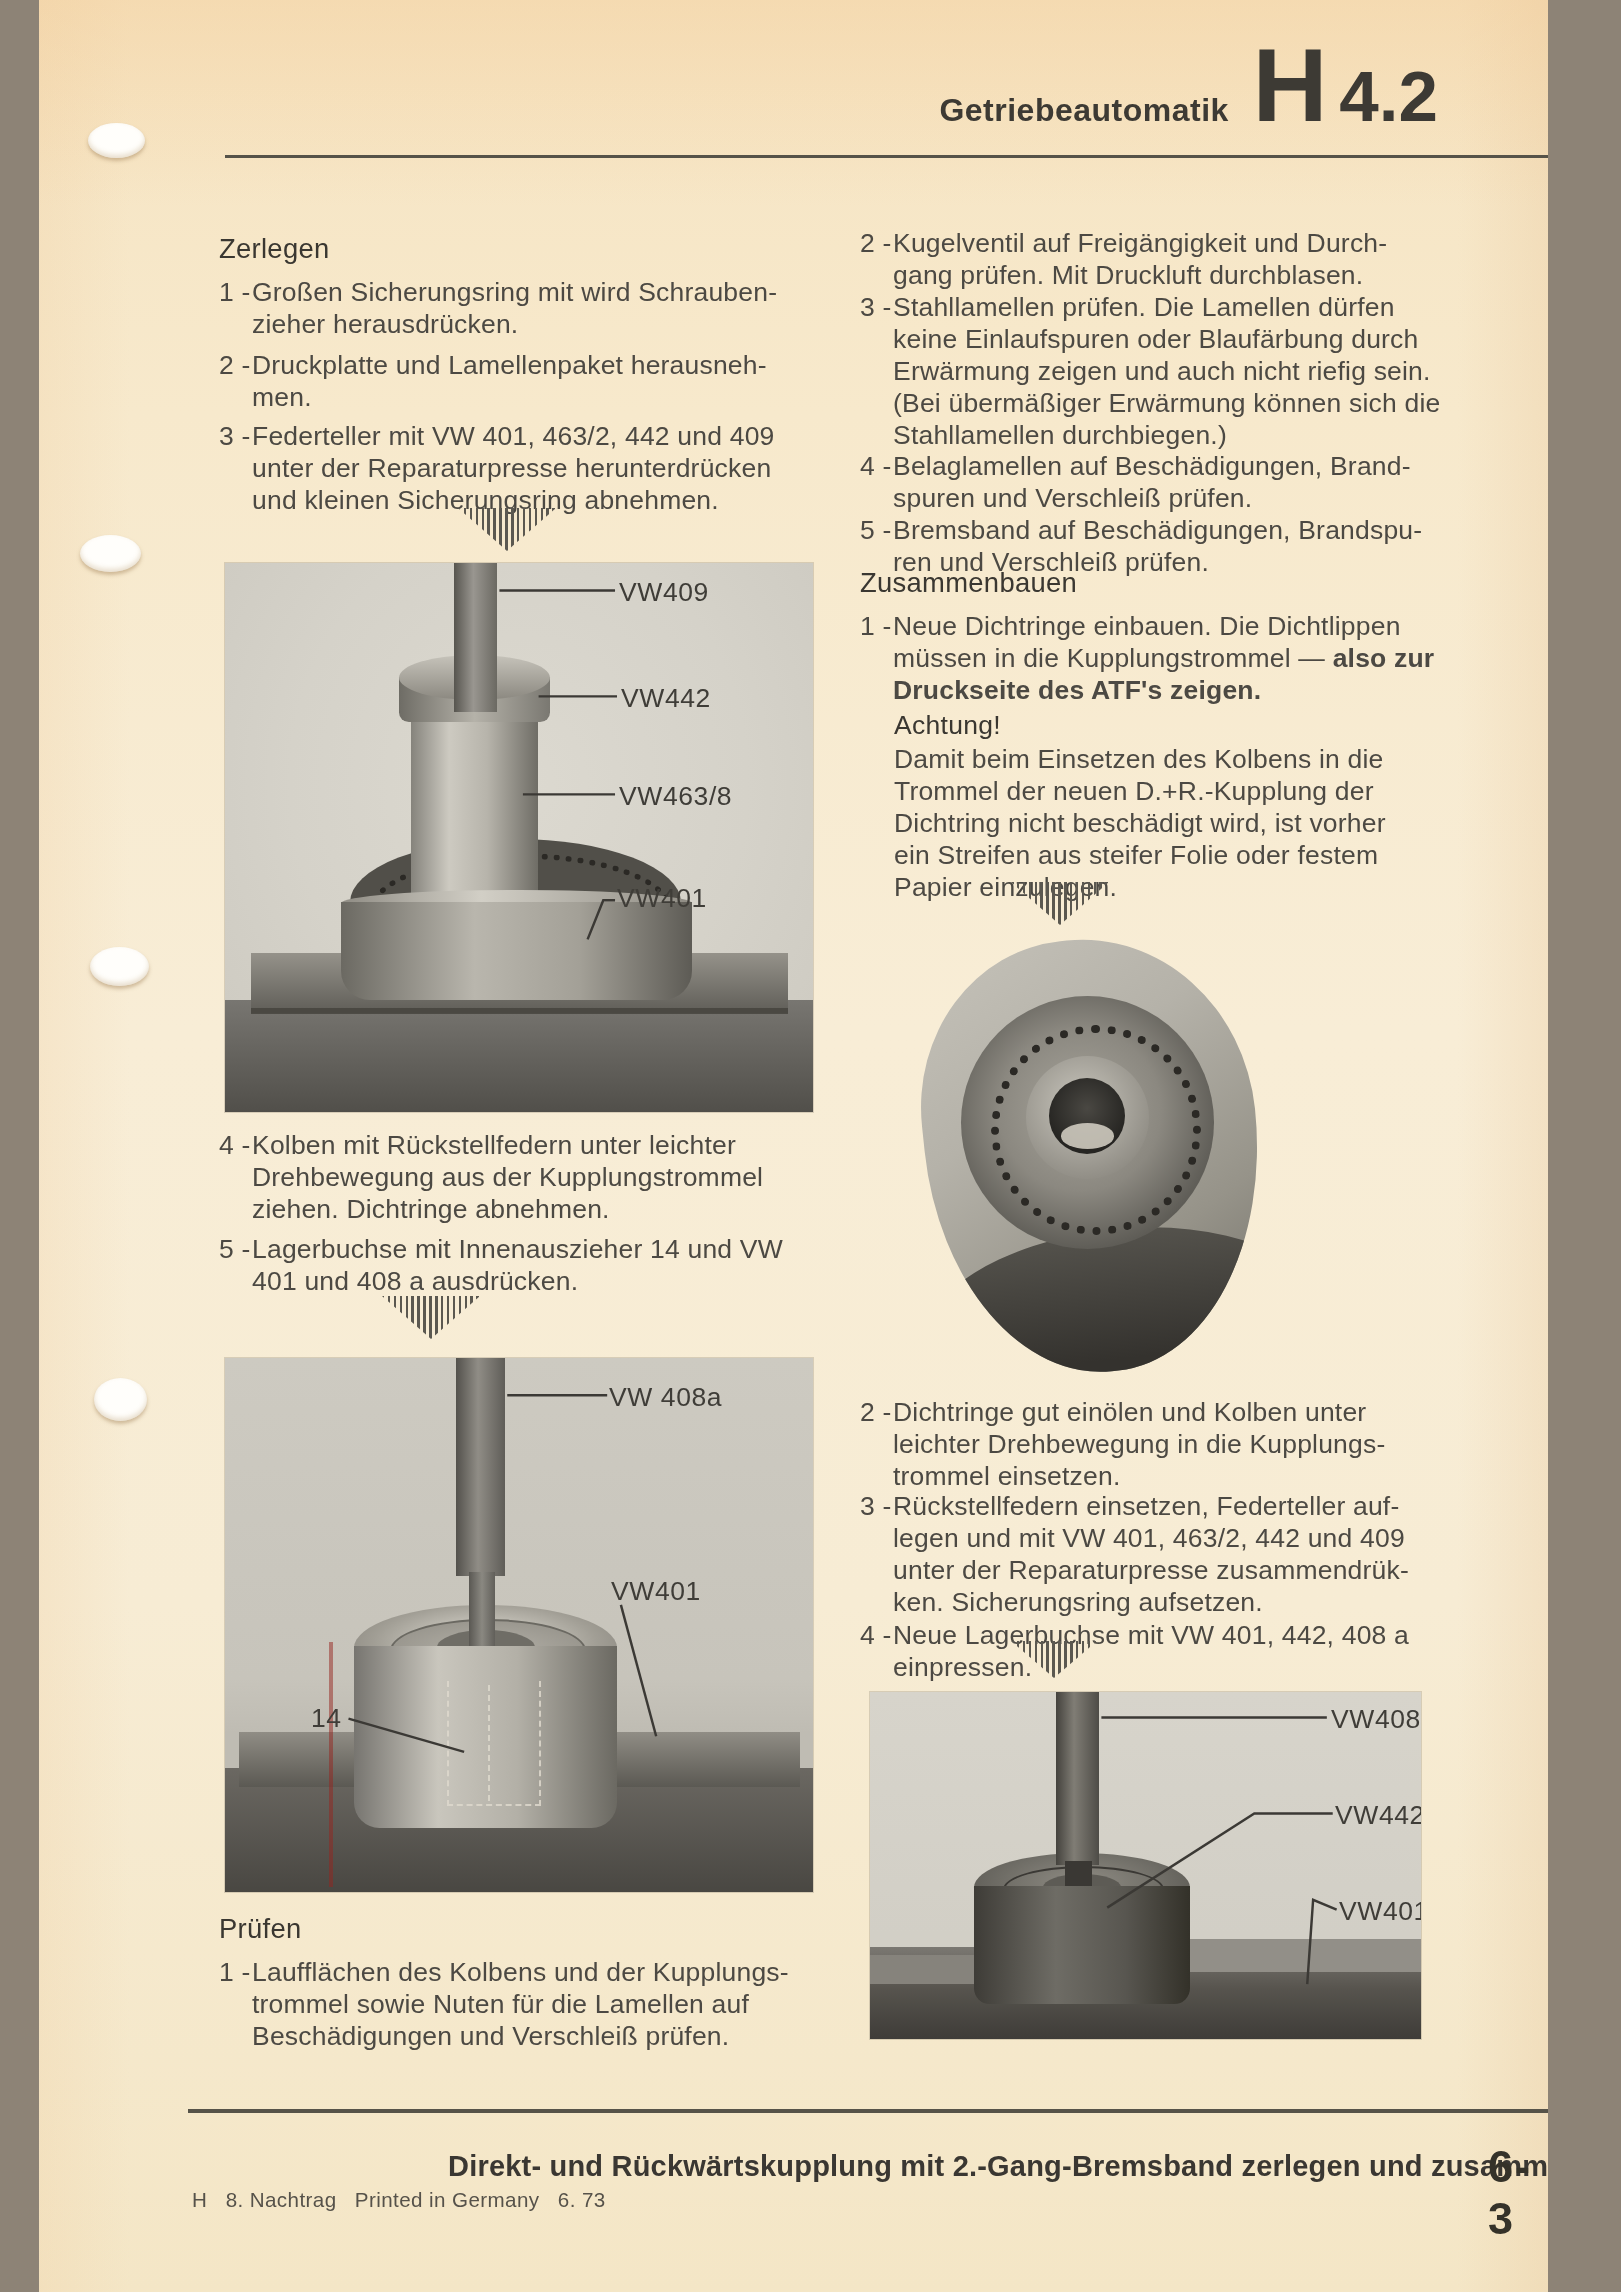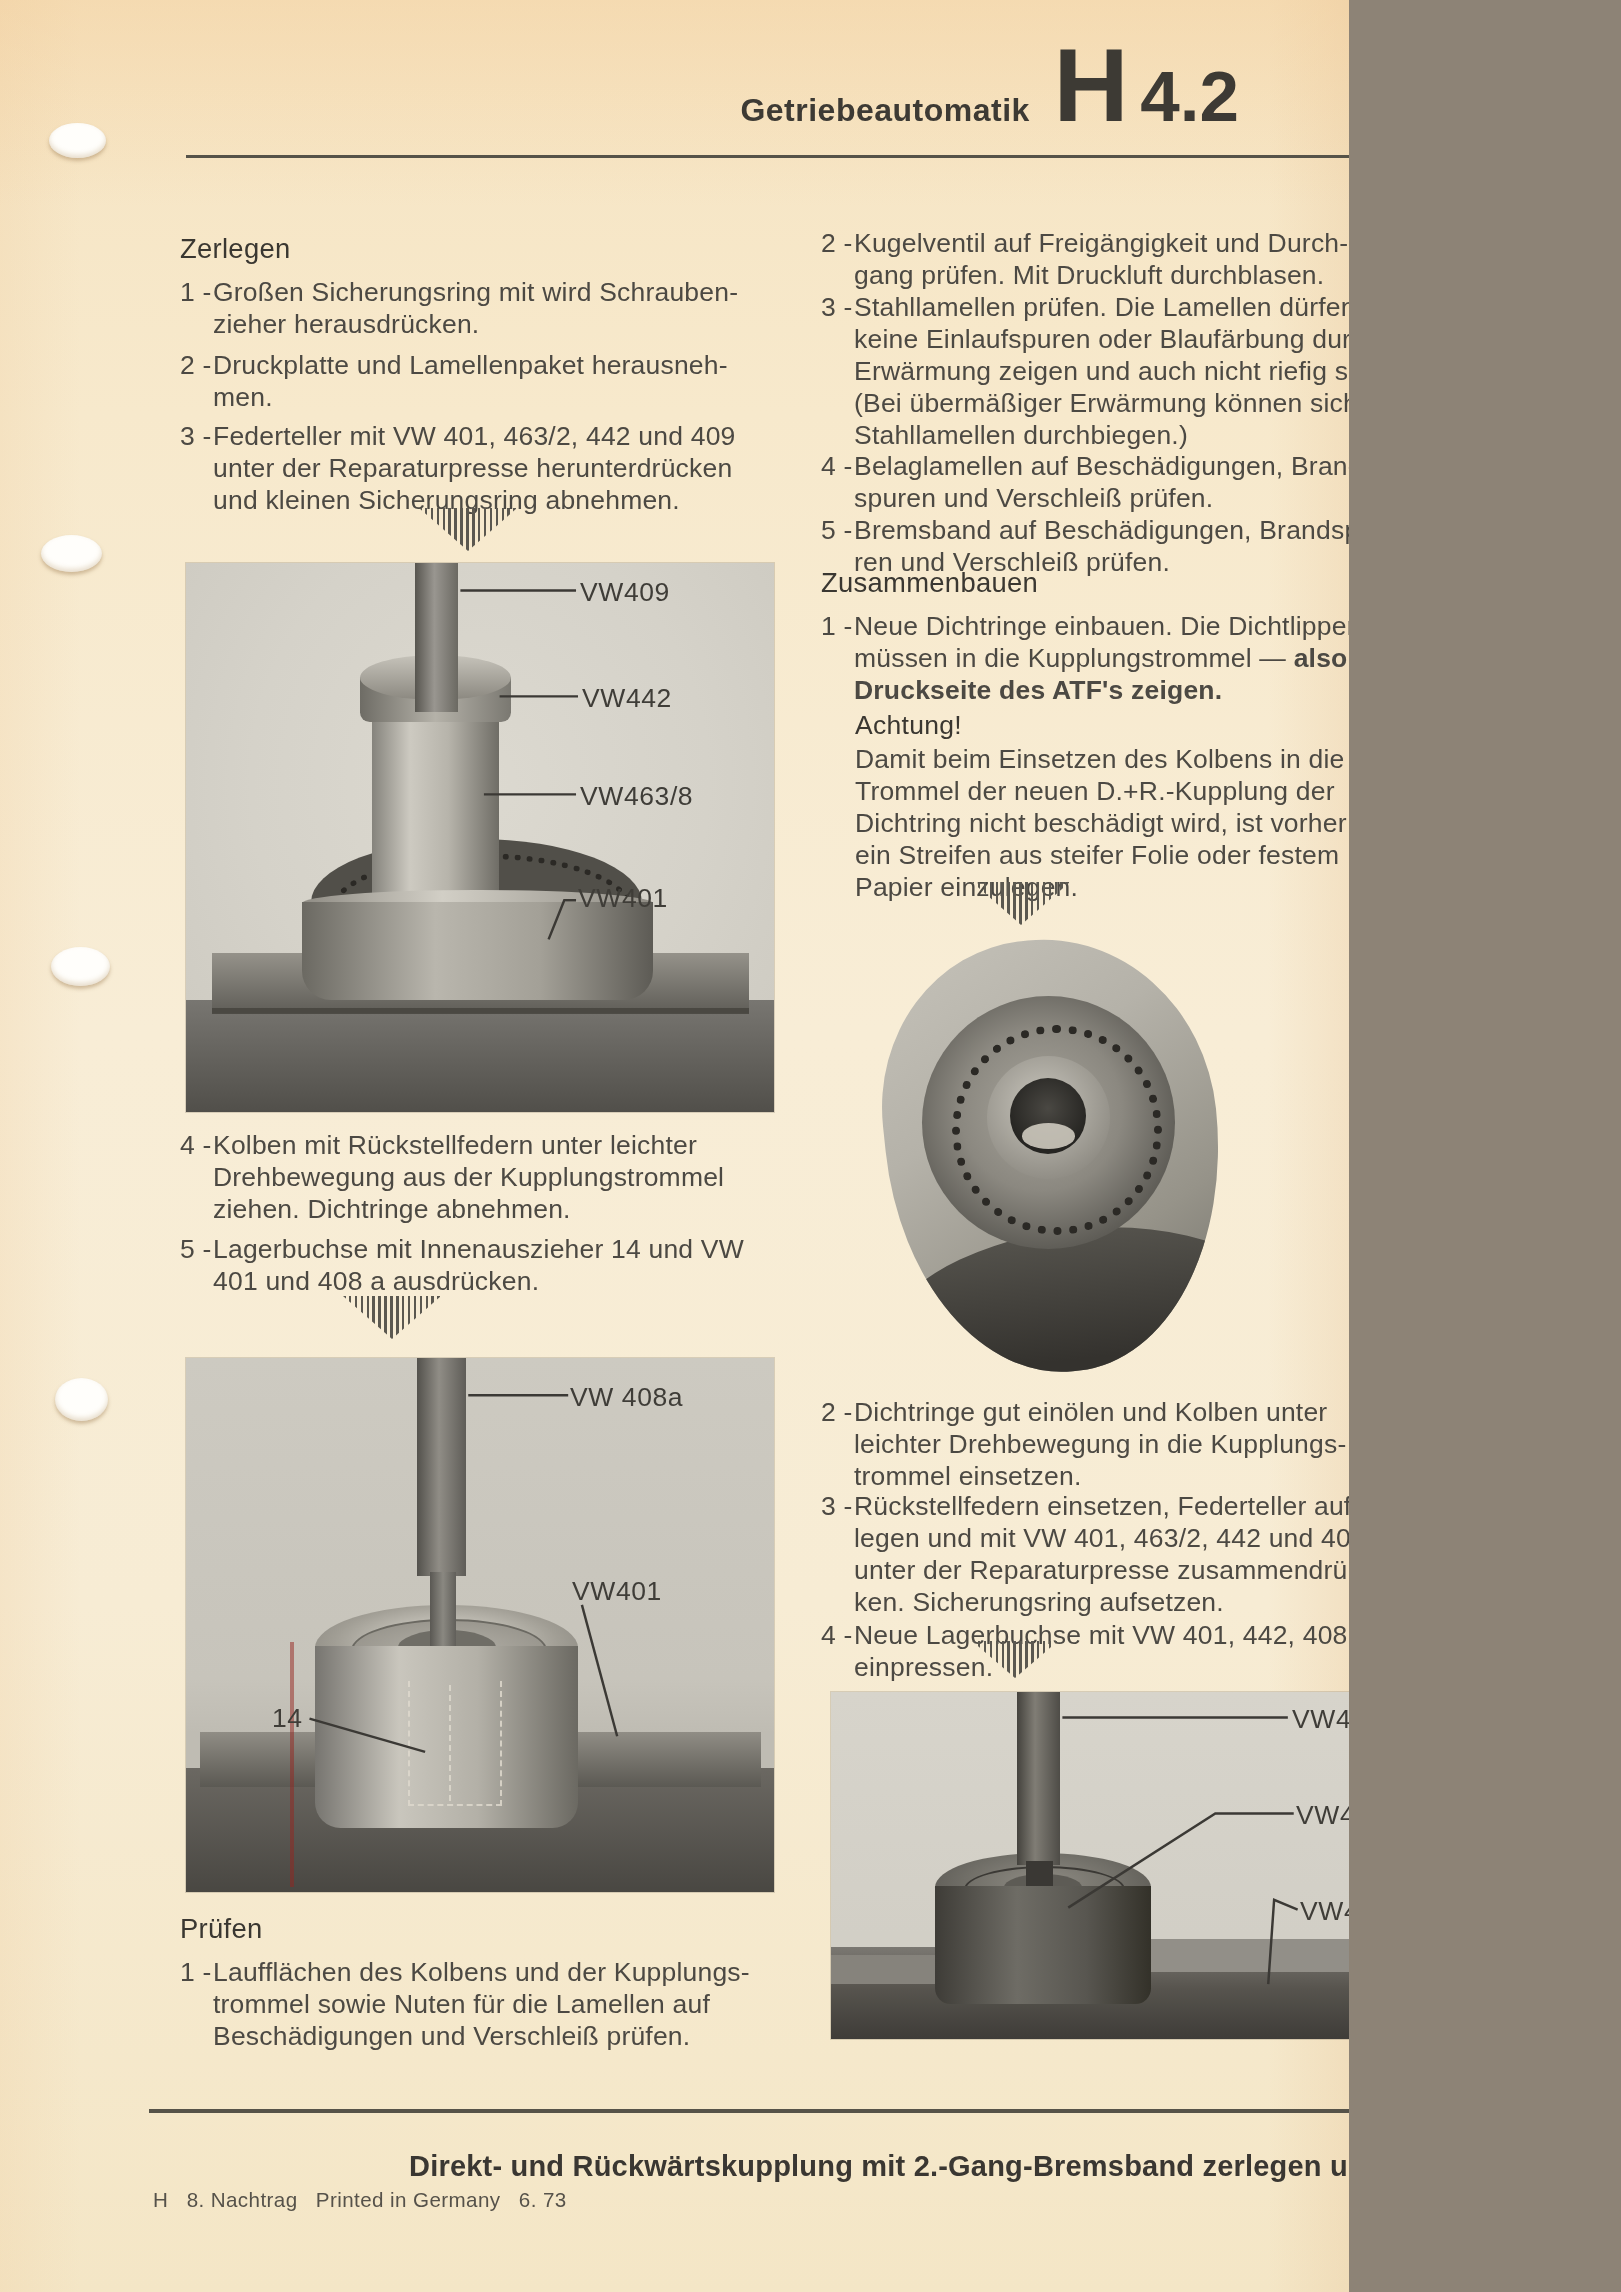--- a/index.html
+++ b/index.html
@@ -1,23 +1,24 @@
 <!DOCTYPE html>
 <html><head>
 <meta charset="utf-8">
 <style>
   html,body { margin:0; padding:0; background:#8d8376; }
   .page {
-    position:relative; width:1349px; height:2293px; overflow:hidden;
+    position:relative; width:1509px; height:2293px; overflow:hidden;
     font-family:"Liberation Sans", sans-serif;
     background:
       linear-gradient(180deg, rgba(242,196,138,.30) 0%, rgba(242,196,138,0) 9%),
       linear-gradient(90deg, rgba(238,205,160,.25) 0%, rgba(238,205,160,0) 6%, rgba(238,205,160,0) 94%, rgba(230,195,150,.28) 100%),
       linear-gradient(180deg,#f6e4c2 0%, #f7e9cc 18%, #f8edd6 45%, #f7ecd4 70%, #f4e6c6 100%);
     color:#4c4943;
+    margin-left:39px;
   }
   .hole { position:absolute; background:#fffefb; border-radius:50%;
           box-shadow: 0 2.9px 3.9px rgba(170,140,100,.5), inset 0 -2.9px 4.9px rgba(205,185,150,.45); }
   .hdr { position:absolute; top:25.5px; right:110px; display:flex; align-items:baseline; color:#3d3a34; }
   .hdr .sec-label { font-weight:bold; font-size:32px; letter-spacing:0.5px; margin-right:23.5px; }
   .hdr .sec-letter { font-weight:bold; font-size:104px; letter-spacing:2px; margin-right:9.8px; }
   .hdr .sec-num { font-weight:bold; font-size:71px; }
   .rule { position:absolute; background:#565349; height:2.9px; }
   .h { position:absolute; font-weight:normal; font-size:27.4px; color:#3a3731; letter-spacing:0.3px; }
   .item { position:absolute; display:flex; font-size:26.5px; line-height:32px; letter-spacing:0.2px; }

